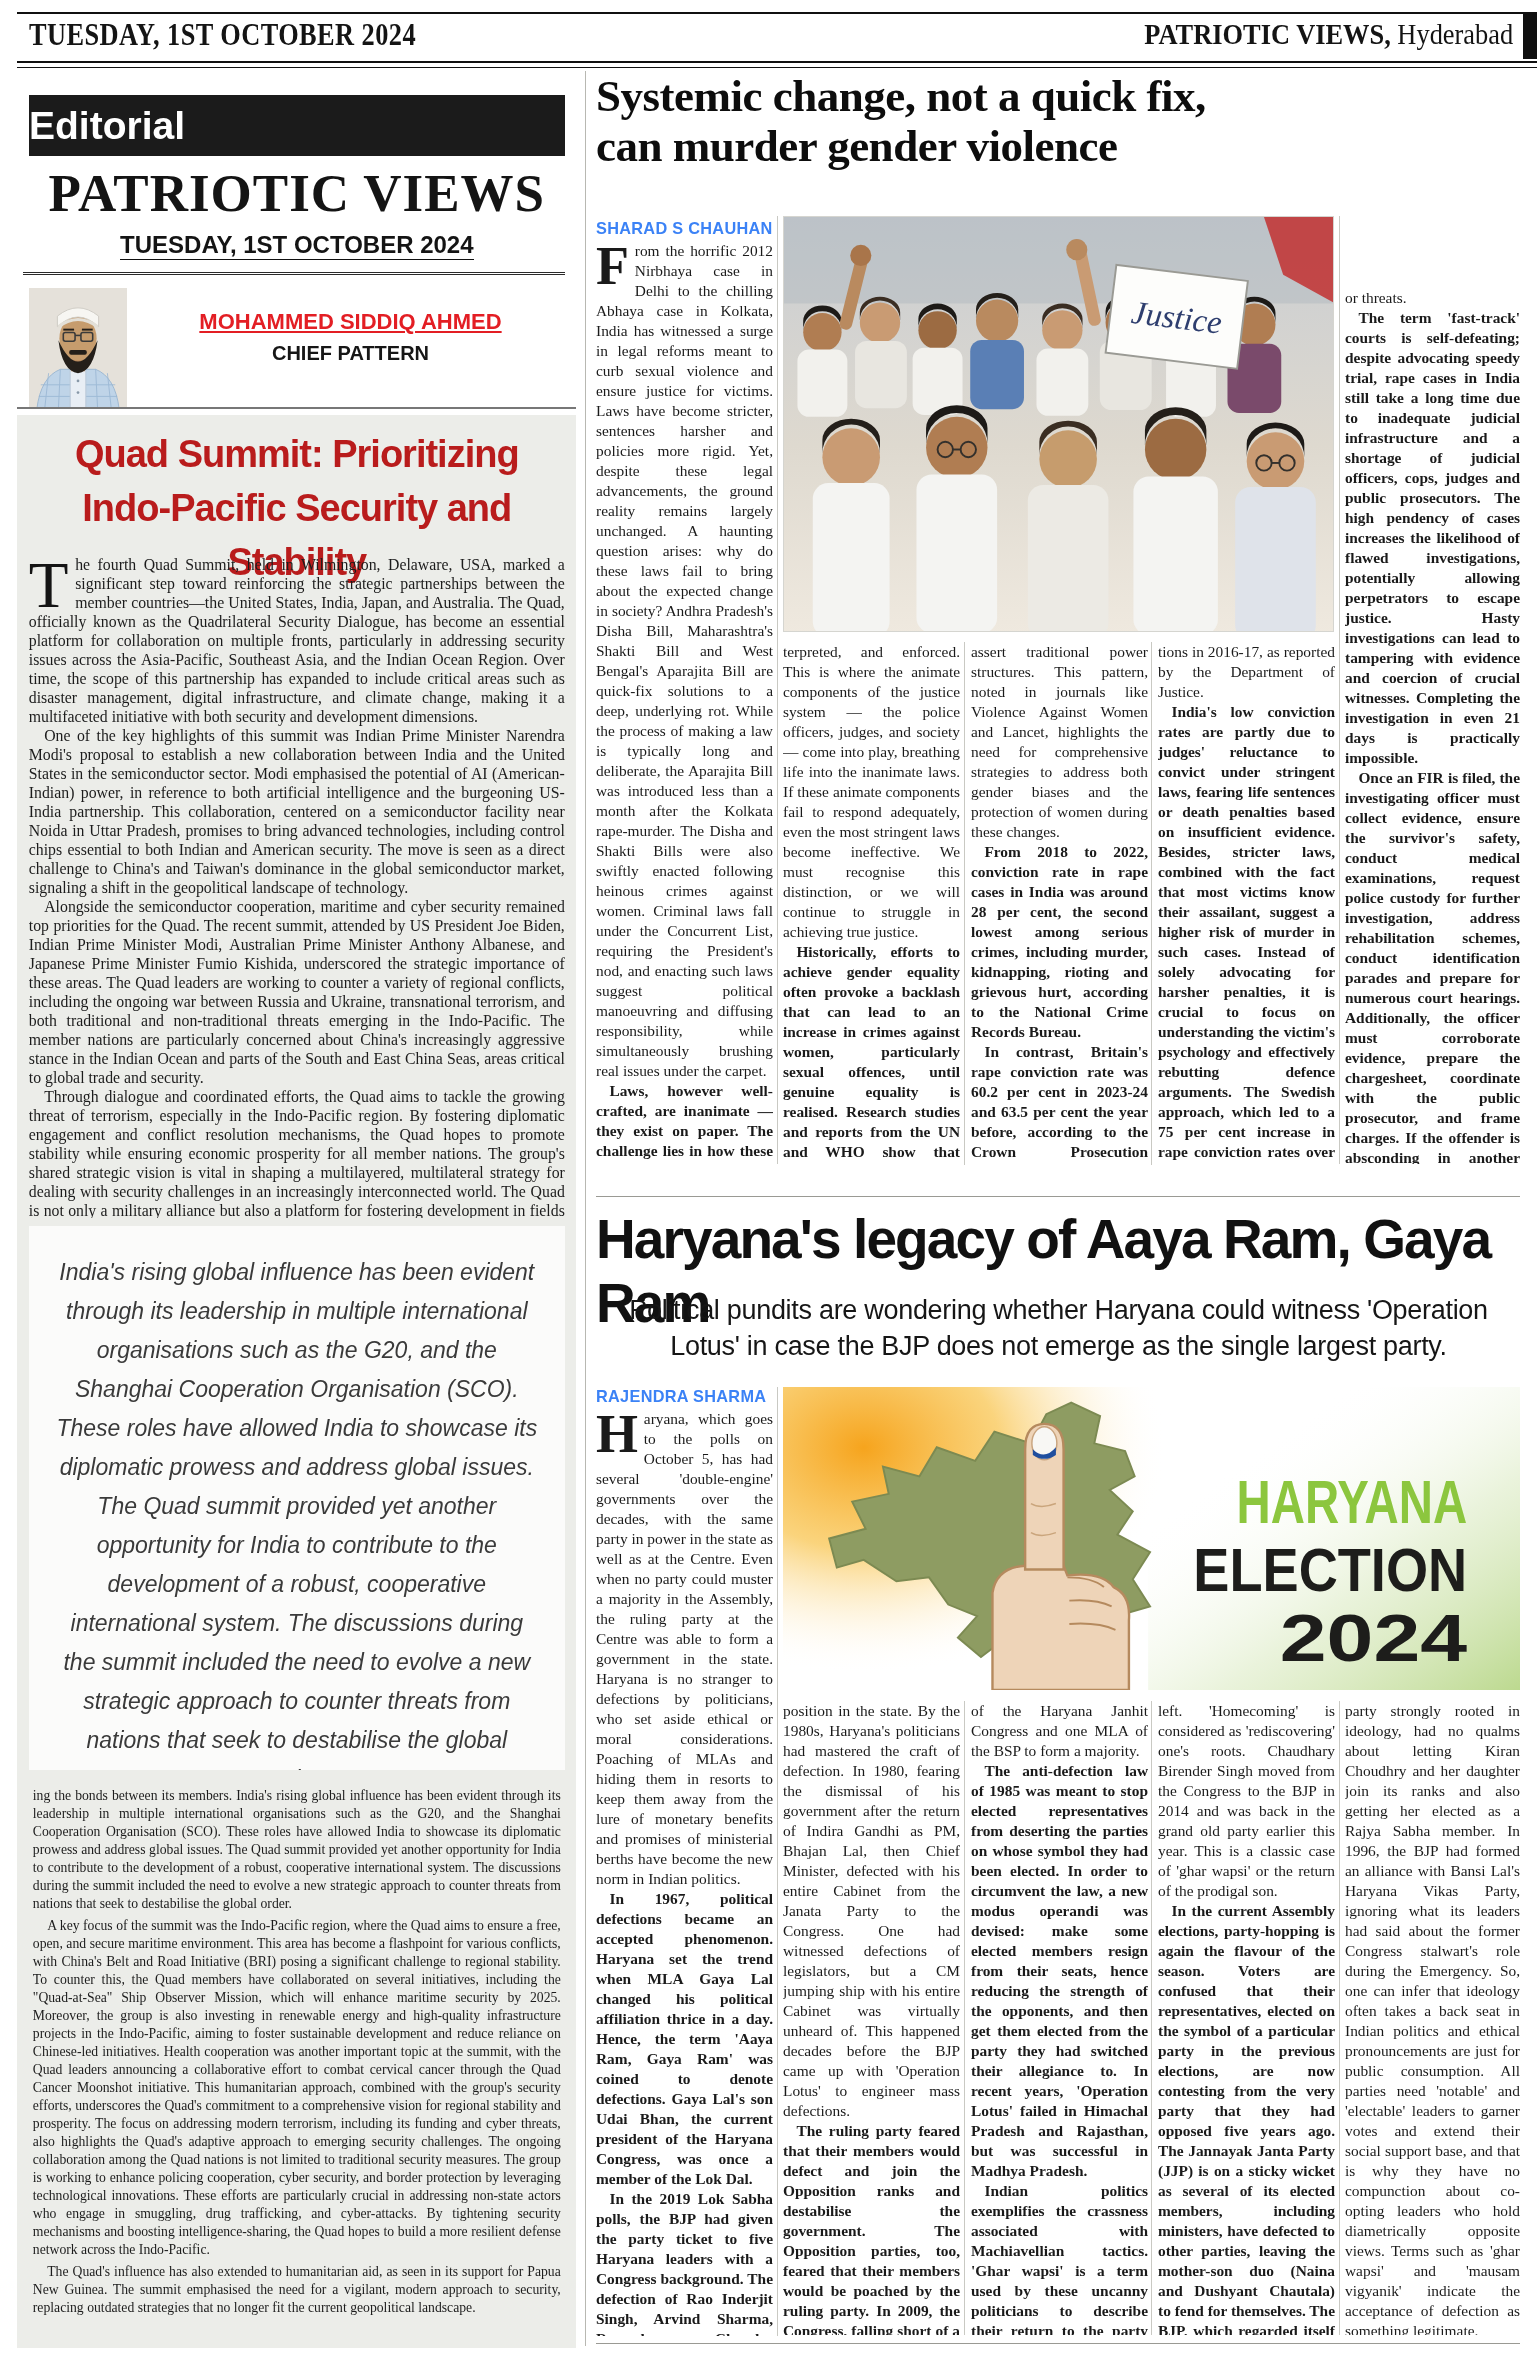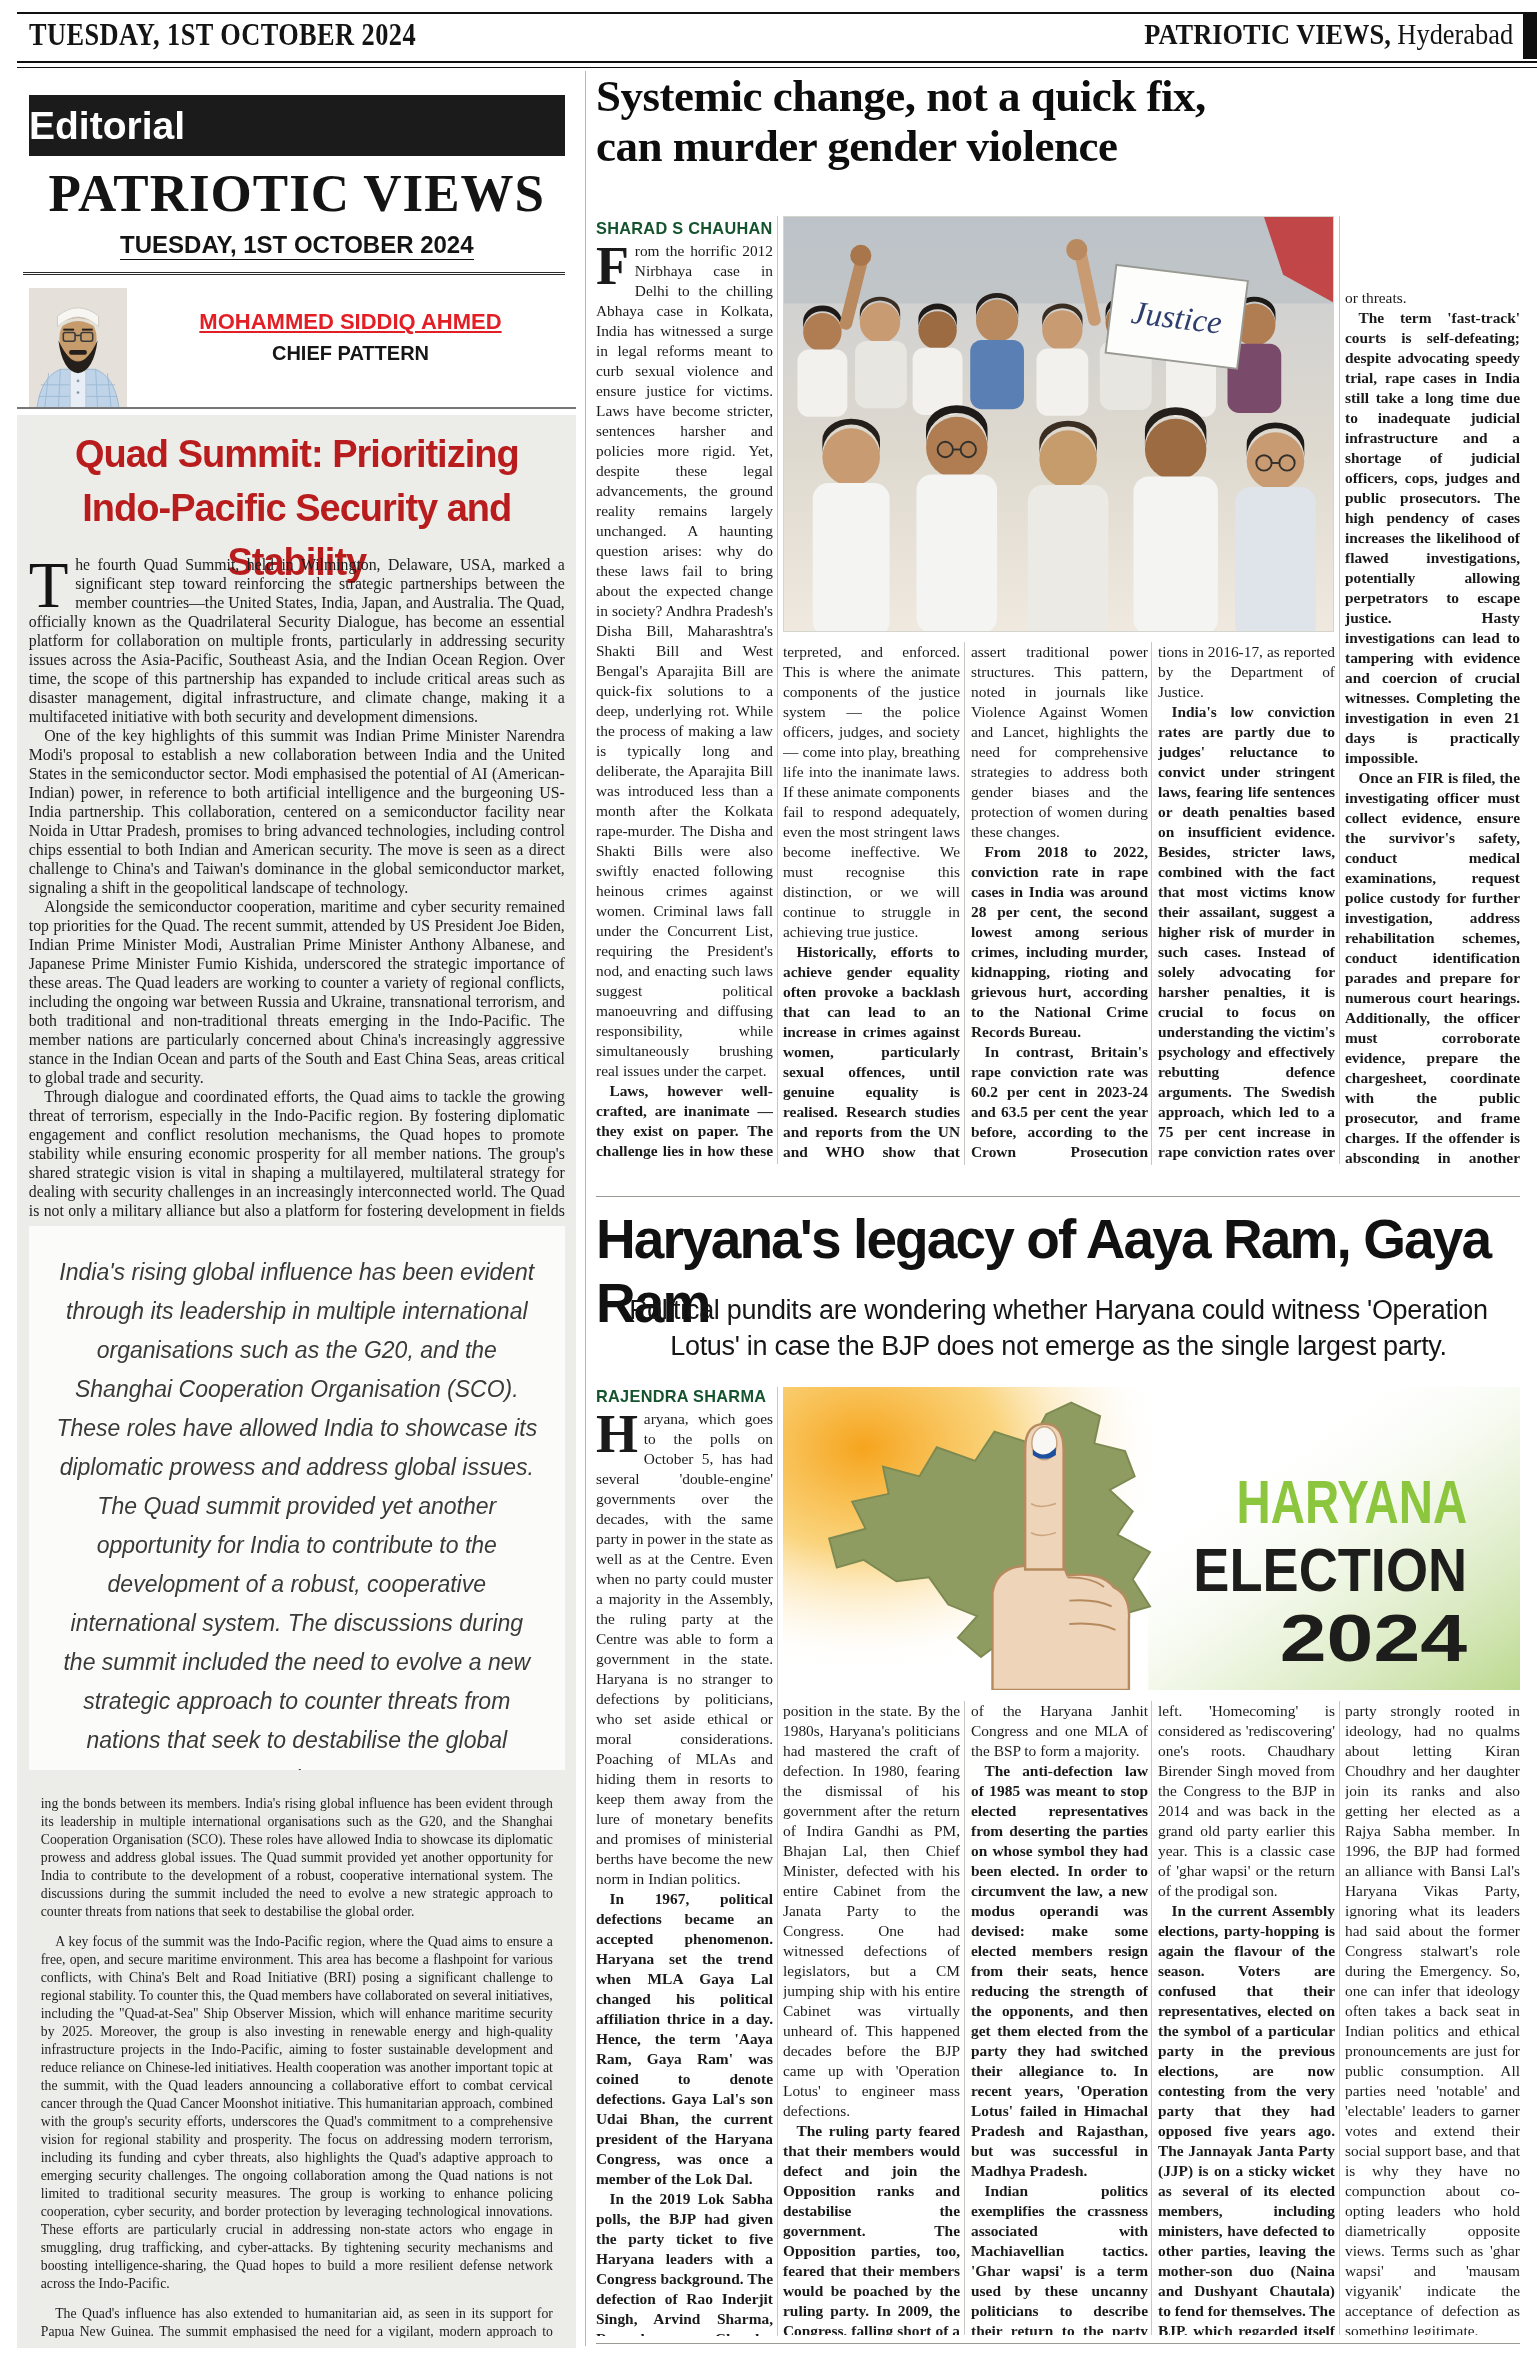--- a/index.html
+++ b/index.html
@@ -39,28 +39,28 @@
   .ed-headline{font:700 38px "Liberation Sans",sans-serif;letter-spacing:-1px;line-height:1.42;
                text-align:center;color:#b91c1c;height:127px;}
   .ed-body{height:663px;overflow:hidden;font:15.8px/19px "Liberation Serif",serif;text-align:justify;color:#1c1c1c;}
   .ed-body p{margin:0;}
   .ed-body p.ind{text-indent:15.4px;}
   .dc-ed{float:left;font:400 65px/52px "Liberation Serif",serif;padding:3.8px 6.7px 0 0;color:#141414;}
   .quote-box{margin-top:7.7px;height:544px;overflow:hidden;background:#fbfbfa;box-sizing:border-box;
              padding:27px 25px;font:italic 400 23px/39px "Liberation Sans",sans-serif;color:#3a3a3a;text-align:center;}
   .ed-cont{margin-top:13.4px;height:555px;overflow:hidden;font:13.7px/18px "Liberation Serif",serif;
            text-align:justify;color:#1c1c1c;}
-  .ed-cont p{margin:12px;}
+  .ed-cont p{margin:4px;}
   .ed-cont p.ind{text-indent:14.4px;}
 
   
   .art-col{position:absolute;overflow:hidden;font:15.4px/20px "Liberation Serif",serif;text-align:justify;color:#1a1a1a;}
   .art-col p{margin:0;}
   .art-col p.ind{text-indent:13.4px;font-weight:bold;}
-  .byline{font:700 16.3px "Liberation Sans",sans-serif;color:#14532d;margin-bottom:2.9px;text-align:left;letter-spacing:0.3px;}
+  .byline{font:700 16.3px "Liberation Sans",sans-serif;color:#3b82f6;margin-bottom:2.9px;text-align:left;letter-spacing:0.3px;}
   .dc-art{float:left;font:700 54px/44px "Liberation Serif",serif;padding:2.9px 5.8px 0 0;}
   .gutter{position:absolute;width:1px;background:#c9c9c3;}
 
   
   .gender{position:absolute;left:596px;top:72px;width:924px;height:1095px;}
   .g-headline{position:absolute;left:0;top:0;width:924px;text-align:left;
               font:700 45px/1.1 "Liberation Serif",serif;color:#0d0d0d;letter-spacing:-0.5px;}
   .g-photo{position:absolute;left:187px;top:144px;width:551px;height:416px;overflow:hidden;border:1px solid #d5d5d0;box-sizing:border-box;}
 
   

